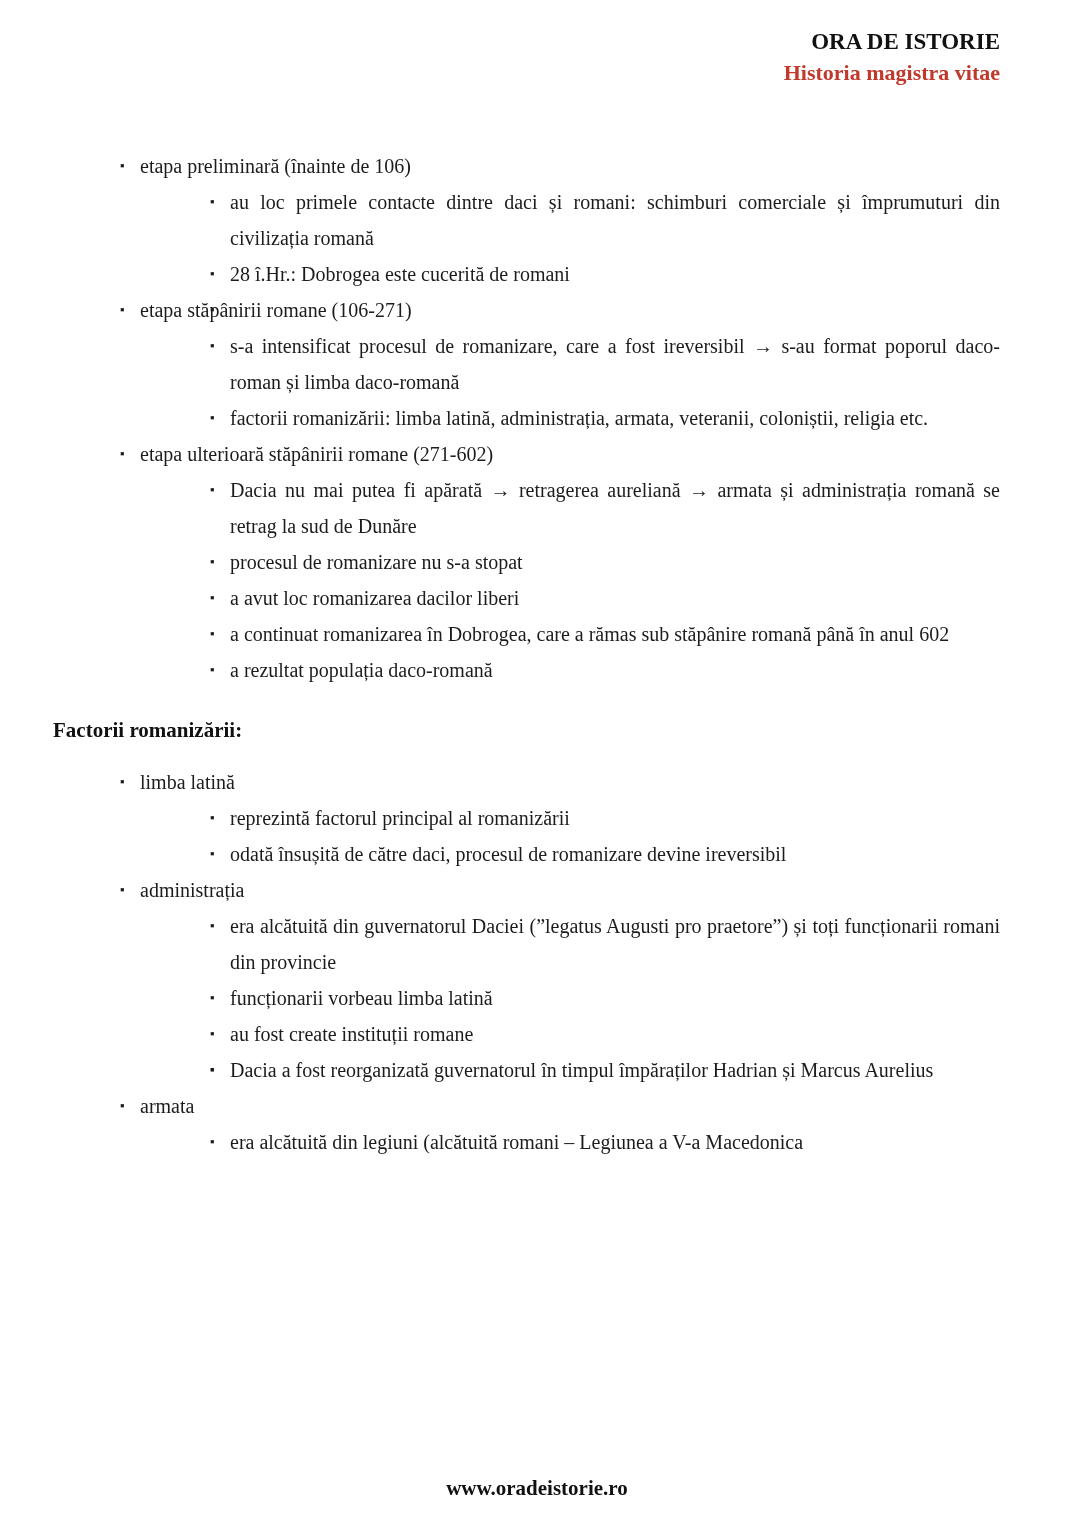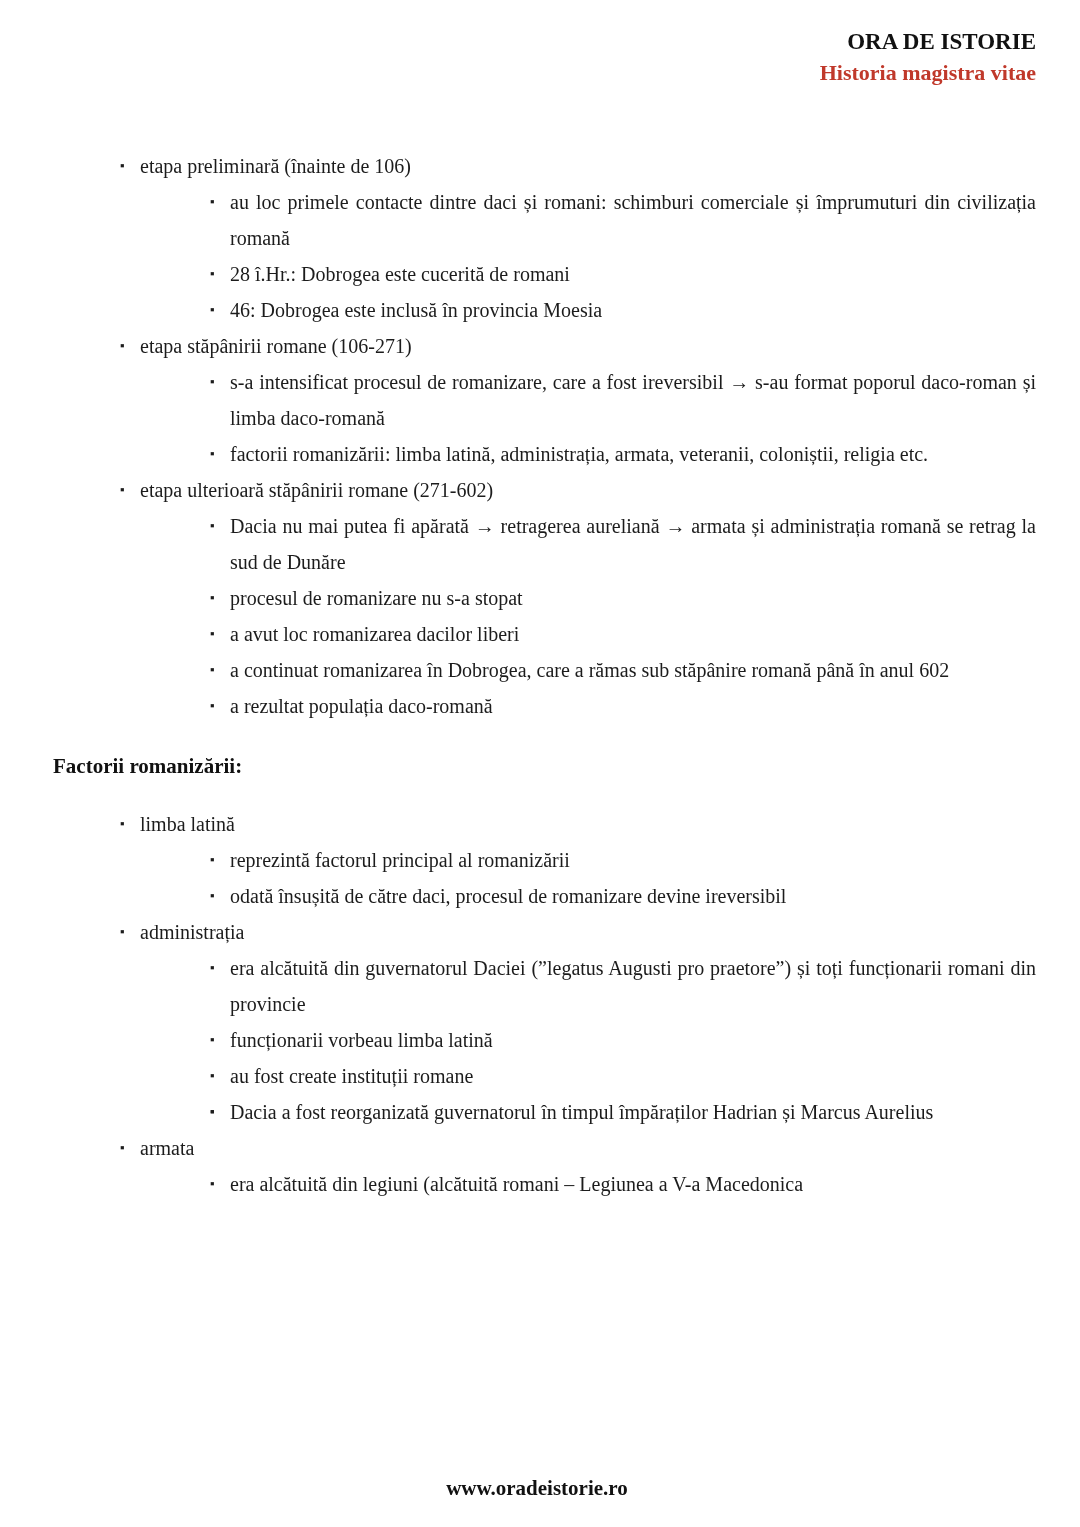--- a/index.html
+++ b/index.html
@@ -7,21 +7,21 @@
     padding: 0;
     background: #ffffff;
   }
   .page {
     position: relative;
     width: 1080px;
     height: 1527px;
     margin: 0 auto;
     background: #ffffff;
     box-sizing: border-box;
-    padding: 28px 44px 0 53px;
+    padding: 28px 80px 0 53px;
     font-family: "Liberation Serif", "DejaVu Serif", serif;
     color: #1c1c1c;
     overflow: hidden;
   }
   .doc-header {
     text-align: right;
   }
   .doc-title {
     font-size: 23px;
     font-weight: 700;
@@ -57,21 +57,21 @@
     color: #1c1c1c;
   }
   .item.lvl1 { padding-left: 87px; }
   .item.lvl1 .bullet { left: 67px; }
   .item.lvl2 { padding-left: 177px; }
   .item.lvl2 .bullet { left: 157px; }
   .section-heading {
     font-size: 21px;
     font-weight: 700;
     color: #111111;
-    margin: 29px 0 26px 0;
+    margin: 29px 0 20px 0;
     line-height: 1.3;
     text-align: left;
   }
   .doc-footer {
     position: absolute;
     left: 0;
     right: 6px;
     bottom: 26px;
     text-align: center;
     font-family: Liberation Serif, serif;
@@ -91,21 +91,21 @@
     <div class="doc-title">ORA DE ISTORIE</div>
     <div class="doc-subtitle">Historia magistra vitae</div>
   </header>
 
   <main class="doc-body">
 
     <ul class="blist first">
         <li class="item lvl1"><span class="bullet">▪</span><span class="txt">etapa preliminară (înainte de 106)</span></li>
         <li class="item lvl2"><span class="bullet">▪</span><span class="txt">au loc primele contacte dintre daci și romani: schimburi comerciale și împrumuturi din civilizația romană</span></li>
         <li class="item lvl2"><span class="bullet">▪</span><span class="txt">28 î.Hr.: Dobrogea este cucerită de romani</span></li>
-        <li class="item lvl2"><span class="bullet">▪</span><span class="txt">46: Dobrogea este inclusă în provincia Moesia</span></li>
+        <li class="item lvl2"><span class="bullet">▪</span></li>
         <li class="item lvl1"><span class="bullet">▪</span><span class="txt">etapa stăpânirii romane (106-271)</span></li>
         <li class="item lvl2"><span class="bullet">▪</span><span class="txt">s-a intensificat procesul de romanizare, care a fost ireversibil → s-au format poporul daco-roman și limba daco-romană</span></li>
         <li class="item lvl2"><span class="bullet">▪</span><span class="txt">factorii romanizării: limba latină, administrația, armata, veteranii, coloniștii, religia etc.</span></li>
         <li class="item lvl1"><span class="bullet">▪</span><span class="txt">etapa ulterioară stăpânirii romane (271-602)</span></li>
         <li class="item lvl2"><span class="bullet">▪</span><span class="txt">Dacia nu mai putea fi apărată → retragerea aureliană → armata și administrația romană se retrag la sud de Dunăre</span></li>
         <li class="item lvl2"><span class="bullet">▪</span><span class="txt">procesul de romanizare nu s-a stopat</span></li>
         <li class="item lvl2"><span class="bullet">▪</span><span class="txt">a avut loc romanizarea dacilor liberi</span></li>
         <li class="item lvl2"><span class="bullet">▪</span><span class="txt">a continuat romanizarea în Dobrogea, care a rămas sub stăpânire romană până în anul 602</span></li>
         <li class="item lvl2"><span class="bullet">▪</span><span class="txt">a rezultat populația daco-romană</span></li>
       </ul>

